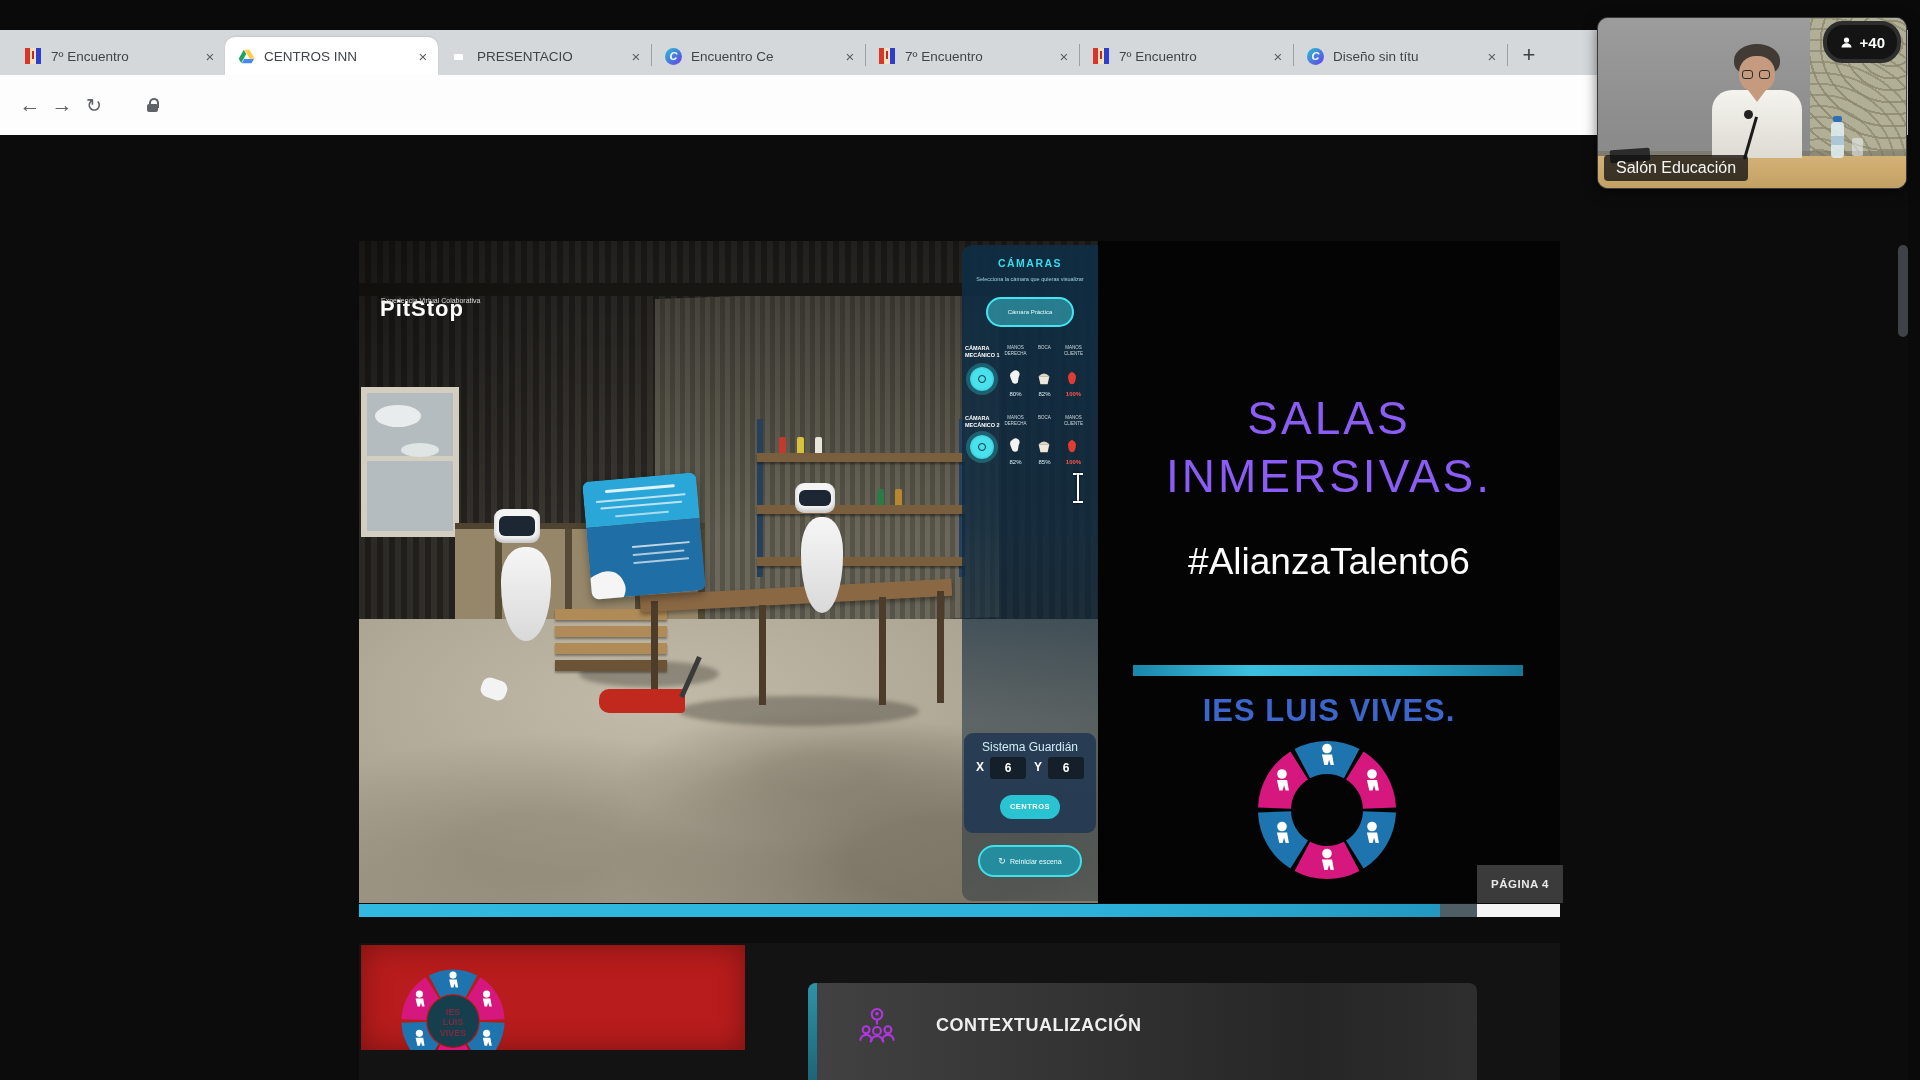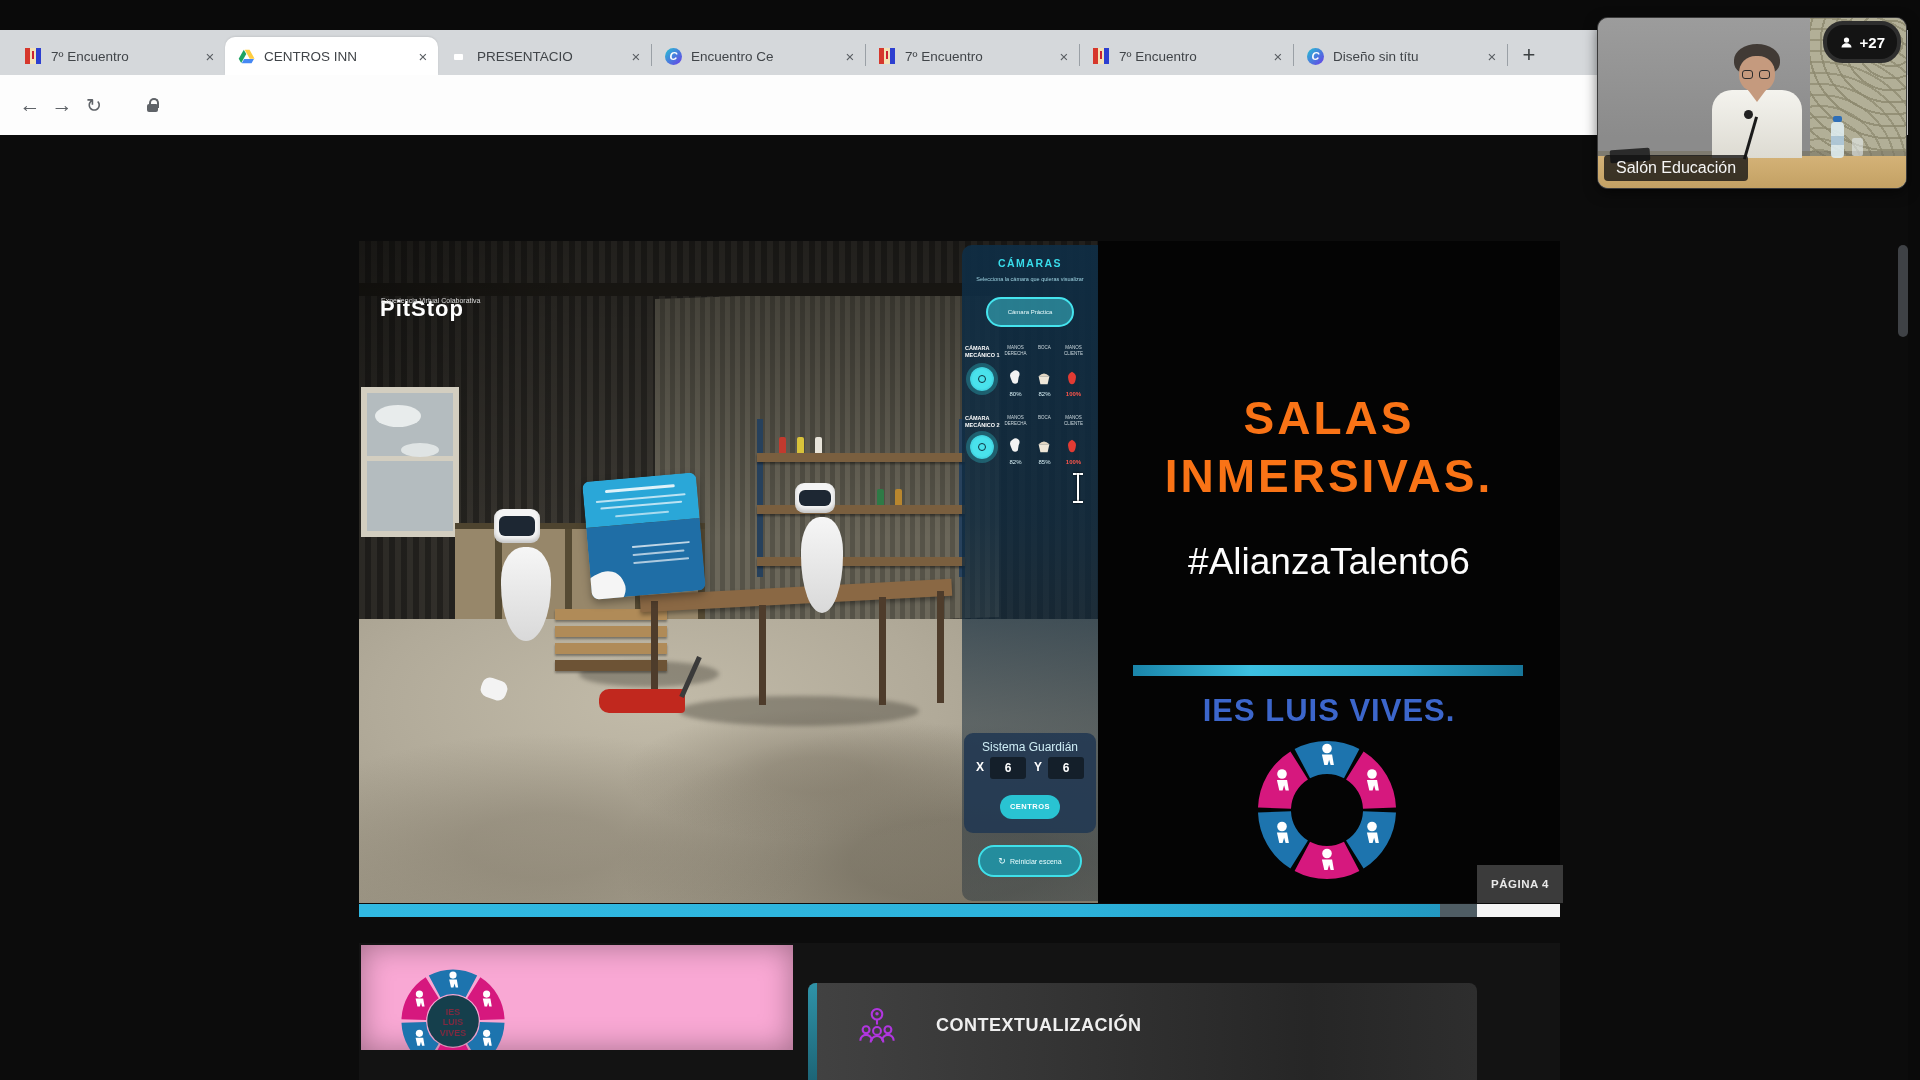--- a/index.html
+++ b/index.html
@@ -126,40 +126,40 @@
   .ibeam{position:absolute;left:712px;top:232px;width:14px;height:30px;}
   .ibeam i{position:absolute;left:6px;top:0;width:2px;height:30px;background:#fff;box-shadow:0 0 2px #000;}
   .ibeam::before,.ibeam::after{content:"";position:absolute;left:2px;width:10px;height:2px;background:#fff;box-shadow:0 0 2px #000;}
   .ibeam::before{top:0;} .ibeam::after{bottom:0;}
 
   .pit-title{position:absolute;left:21px;top:26px;color:#fff;font-size:22px;font-weight:600;letter-spacing:1px;margin-top:29px;}
   .pit-sub{position:absolute;left:22px;top:56px;color:#ddd;font-size:7px;}
 
   
   .rp{position:absolute;left:739px;top:0;width:462px;height:662px;background:#040404;}
-  .rp-title{position:absolute;left:0;top:148px;width:100%;text-align:center;color:#f97316;
-            font-size:46px;font-weight:bold;letter-spacing:3px;line-height:58px;}
+  .rp-title{position:absolute;left:0;top:148px;width:100%;text-align:center;color:#8b5cf6;
+            font-size:46px;font-weight:normal;letter-spacing:3px;line-height:58px;}
   .rp-hash{position:absolute;left:0;top:300px;width:100%;text-align:center;color:#fdfdfd;font-size:37px;}
   .rp-div{position:absolute;left:35px;top:424px;width:390px;height:11px;
           background:linear-gradient(90deg,#1a85aa,#3cc0e0 30%,#2aa3c8 70%,#17769a);}
   .rp-school{position:absolute;left:0;top:452px;width:100%;text-align:center;color:#3c66cb;
              font-size:31px;font-weight:600;letter-spacing:1px;}
   .rp-wheel{position:absolute;left:154px;top:494px;width:150px;height:150px;}
   .page-badge{position:absolute;left:1118px;top:624px;width:86px;height:38px;background:#3b3b3b;
               color:#e9e9e9;font-size:11.5px;font-weight:bold;text-align:center;line-height:38px;letter-spacing:.5px;}
 
   
   .pb{position:absolute;left:359px;top:769px;width:1201px;height:13px;
       background:linear-gradient(90deg,#31b9e2,#2cb2db 60%,#1f8fb8 100%);}
   .pb-gray{position:absolute;left:1081px;top:0;width:37px;height:13px;background:#4f5d64;}
   .pb-white{position:absolute;left:1118px;top:0;width:83px;height:13px;background:#f5f5f5;}
 
   
   .slide2bg{position:absolute;left:359px;top:808px;width:1201px;height:137px;background:#131313;}
-  .s2teal{position:absolute;left:2px;top:2px;width:432px;height:105px;background:#f9a8d4;overflow:hidden;
+  .s2teal{position:absolute;left:2px;top:2px;width:384px;height:105px;background:#b91c1c;overflow:hidden;
           box-shadow:inset 0 0 30px rgba(0,0,0,.35);}
   .s2wheel{position:absolute;left:36px;top:20px;width:112px;height:112px;}
   .s2bar{position:absolute;left:449px;top:40px;width:669px;height:97px;border-radius:8px 8px 0 0;
          background:linear-gradient(90deg,#424242,#262626 75%,#2e2e2e);overflow:hidden;}
   .s2accent{position:absolute;left:0;top:0;width:9px;height:100%;
             background:linear-gradient(180deg,#2f93a8,#1d6577);}
   .s2icon{position:absolute;left:46px;top:22px;width:46px;height:46px;}
   .s2label{position:absolute;left:128px;top:32px;color:#efefef;font-size:18px;font-weight:bold;letter-spacing:.5px;}
 
   .scroll-thumb{position:absolute;left:1898px;top:110px;width:10px;height:92px;background:#3f4246;border-radius:5px;}
@@ -534,18 +534,18 @@
     <div class="wc-mic"></div>
     <div class="wc-michead"></div>
     <div class="wc-bottle"></div>
     <div class="wc-glass"></div>
     <div class="wc-obj"></div>
     <div class="wc-badge">
       <svg viewBox="0 0 24 24" width="15" height="15">
           <circle cx="12" cy="8" r="4.2" fill="#fff"></circle>
           <path d="M4 20c0-4.4 3.6-7 8-7s8 2.6 8 7z" fill="#fff"></path>
         </svg>
-      <span>+27</span>
+      <span>+40</span>
     </div>
     <div class="wc-label">Salón Educación</div>
   </div>
 
 </div>
 
 </body></html>

